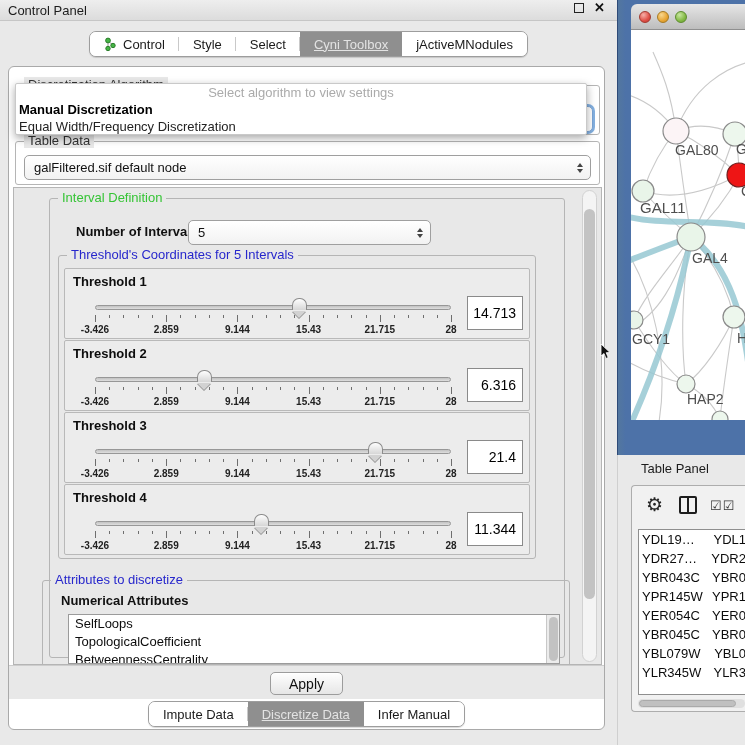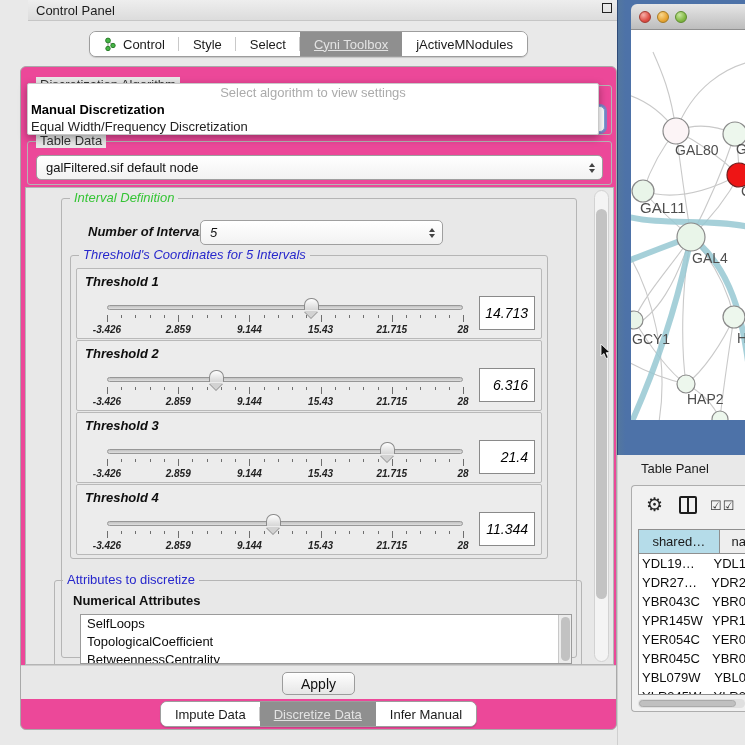--- a/index.html
+++ b/index.html
@@ -1,36 +1,36 @@
 <!DOCTYPE html>
 <html style="--sel-tab-bg: #8f8f8f; --group-green: #35c435; --group-blue: #2727cc; --hdr-blue: #b5dce9;"><head>
 <meta charset="utf-8">
 <style>
   * { margin:0; padding:0; box-sizing:border-box; }
   html,body { width:745px; height:745px; }
   body { font-family:"Liberation Sans", sans-serif; font-size:13px; background:#e9e9e9; position:relative; overflow:hidden; color:#222; }
 
   
   #control-panel { position:absolute; left:0; top:0; width:617px; height:745px; background:#e9e9e9; }
-  #cp-titlebar { position:absolute; left:0; top:0; width:100%; height:21px; background:linear-gradient(#eeeeee,#dcdcdc); border-bottom:1px solid #c6c6c6;margin-left:28px; }
+  #cp-titlebar { position:absolute; left:0; top:0; width:100%; height:21px; background:linear-gradient(#eeeeee,#dcdcdc); border-bottom:1px solid #c6c6c6; }
   #cp-title { position:absolute; left:8px; top:3px; font-size:13px; color:#1c1c1c; }
   .cp-win-icons { position:absolute; right:12px; top:3px; display:flex; gap:10px; align-items:center; }
   .float-glyph { width:10px; height:10px; border:1.5px solid #222; display:inline-block; }
   .close-glyph { font-size:13px; font-weight:bold; color:#111; line-height:10px; }
 
   
   #top-tabs { position:absolute; left:0; top:31px; width:100%; display:flex; justify-content:center; }
   .seg-bar { display:flex; border:1px solid #9d9d9d; border-radius:7px; overflow:hidden; background:#ffffff; box-shadow:0 1px 1px rgba(0,0,0,.15); height:26px; }
   .seg { display:flex; align-items:center; padding:0 14px; font-size:13px; color:#1a1a1a; background:#fff; position:relative; cursor:default; }
   .seg.sel { background:var(--sel-tab-bg); color:#e3e3e3;text-decoration:underline; }
   .seg .vdiv { position:absolute; right:0; top:5px; bottom:5px; width:1px; background:#c9c9c9; }
   .net-icon { margin-right:6px; }
 
   
-  #outer-panel { position:absolute; left:20px; top:66px; width:597px; height:664px; background:#ec4899; border:1px solid #a9a9a9; border-radius:6px; }
+  #outer-panel { position:absolute; left:8px; top:66px; width:597px; height:664px; background:#ffffff; border:1px solid #a9a9a9; border-radius:6px; }
 
   .groupbox { position:absolute; border:1px solid #b5b5b5; border-radius:3px; }
   .group-label { position:absolute; top:-9px; left:8px; background:#e8e8e8; padding:0 4px; font-size:13px; }
   .gl-green { color:var(--group-green); }
   .gl-blue { color:var(--group-blue); }
   .gl-dark { color:#333; }
 
   
   #algo-group { left:6px; top:18px; width:585px; height:50px; }
   #algo-combo { position:absolute; left:8px; top:20px; right:6px; height:26px; background:#fff; border:1px solid #7aa4d6; border-radius:5px; box-shadow:0 0 0 2px rgba(90,150,214,.75); }
@@ -47,21 +47,21 @@
   .combo .spin { position:absolute; right:7px; top:50%; transform:translateY(-50%); display:flex; flex-direction:column; gap:2px; }
   .tri-up { width:0; height:0; border-left:3.5px solid transparent; border-right:3.5px solid transparent; border-bottom:4px solid #444; }
   .tri-dn { width:0; height:0; border-left:3.5px solid transparent; border-right:3.5px solid transparent; border-top:4px solid #444; }
   #tabledata-combo { left:8px; top:13px; right:8px; height:25px; }
 
   
   #scroll-area { position:absolute; left:4px; top:120px; width:589px; height:478px; border:1px solid #b5b5b5; background:#e8e8e8; overflow:hidden; }
   #v-scrollbar { position:absolute; right:4px; top:2px; width:15px; height:472px; background:#f4f4f4; border:1px solid #d2d2d2; border-radius:8px; }
   #v-thumb { position:absolute; left:1px; top:18px; width:11px; height:390px; background:#c3c3c3; border-radius:6px; }
 
-  #interval-group { left:35px; top:10px; width:516px; height:460px;font-style:italic; }
+  #interval-group { left:35px; top:10px; width:516px; height:460px; }
   #noi-label { position:absolute; left:26px; top:25px; font-weight:bold; font-size:13px; color:#111; }
   #noi-combo { left:138px; top:21px; width:243px; height:25px; }
 
   #thr-group { position:absolute; left:8px; top:56px; width:478px; height:304px; border:1px solid #b5b5b5; border-radius:3px; }
   .thr-panel { position:absolute; left:5px; width:466px; height:71px; background:#ececec; border:1px solid #b9b9b9; border-radius:2px; }
   .thr-label { position:absolute; left:8px; top:5px; font-weight:bold; font-size:13px; color:#0d0d0d; }
   .slider { position:absolute; left:30px; top:36px; width:356px; height:6px; }
   .slider .track { position:absolute; left:0; right:0; top:0; height:5px; background:linear-gradient(#c2c2c2,#dedede); border:1px solid #979797; border-radius:3px; }
   .thumb { position:absolute; top:-7px; width:15px; height:12px; margin-left:-8px; background:linear-gradient(#fefefe,#d6d6d6); border:1px solid #8b8b8b; border-bottom:none; border-radius:7px 7px 1px 1px; z-index:2; }
   .thumb::after { content:''; position:absolute; left:-1px; top:12px; width:0; height:0; border-left:7.5px solid transparent; border-right:7.5px solid transparent; border-top:7px solid #d2d2d2; filter:drop-shadow(0 1px 0 #8b8b8b); }
@@ -472,24 +472,20 @@
   </div>
 </div>
 
 <div id="right-bottom">
   <span id="tp-title">Table Panel</span>
   <div id="tp-panel">
     <span id="tp-gear">⚙</span>
     <span id="tp-split"></span>
     <span id="tp-checks">☑☑</span>
     <div id="tp-table">
-      <div class="tp-header">
-        <div class="tp-hc1">shared…</div>
-        <div class="tp-hc2">na</div>
-      </div>
       <div id="tp-rows">
           <div class="tp-row">
             <div class="tp-c1">YDL19…</div>
             <div class="tp-c2">YDL1</div>
           </div>
           <div class="tp-row">
             <div class="tp-c1">YDR27…</div>
             <div class="tp-c2">YDR2</div>
           </div>
           <div class="tp-row">

